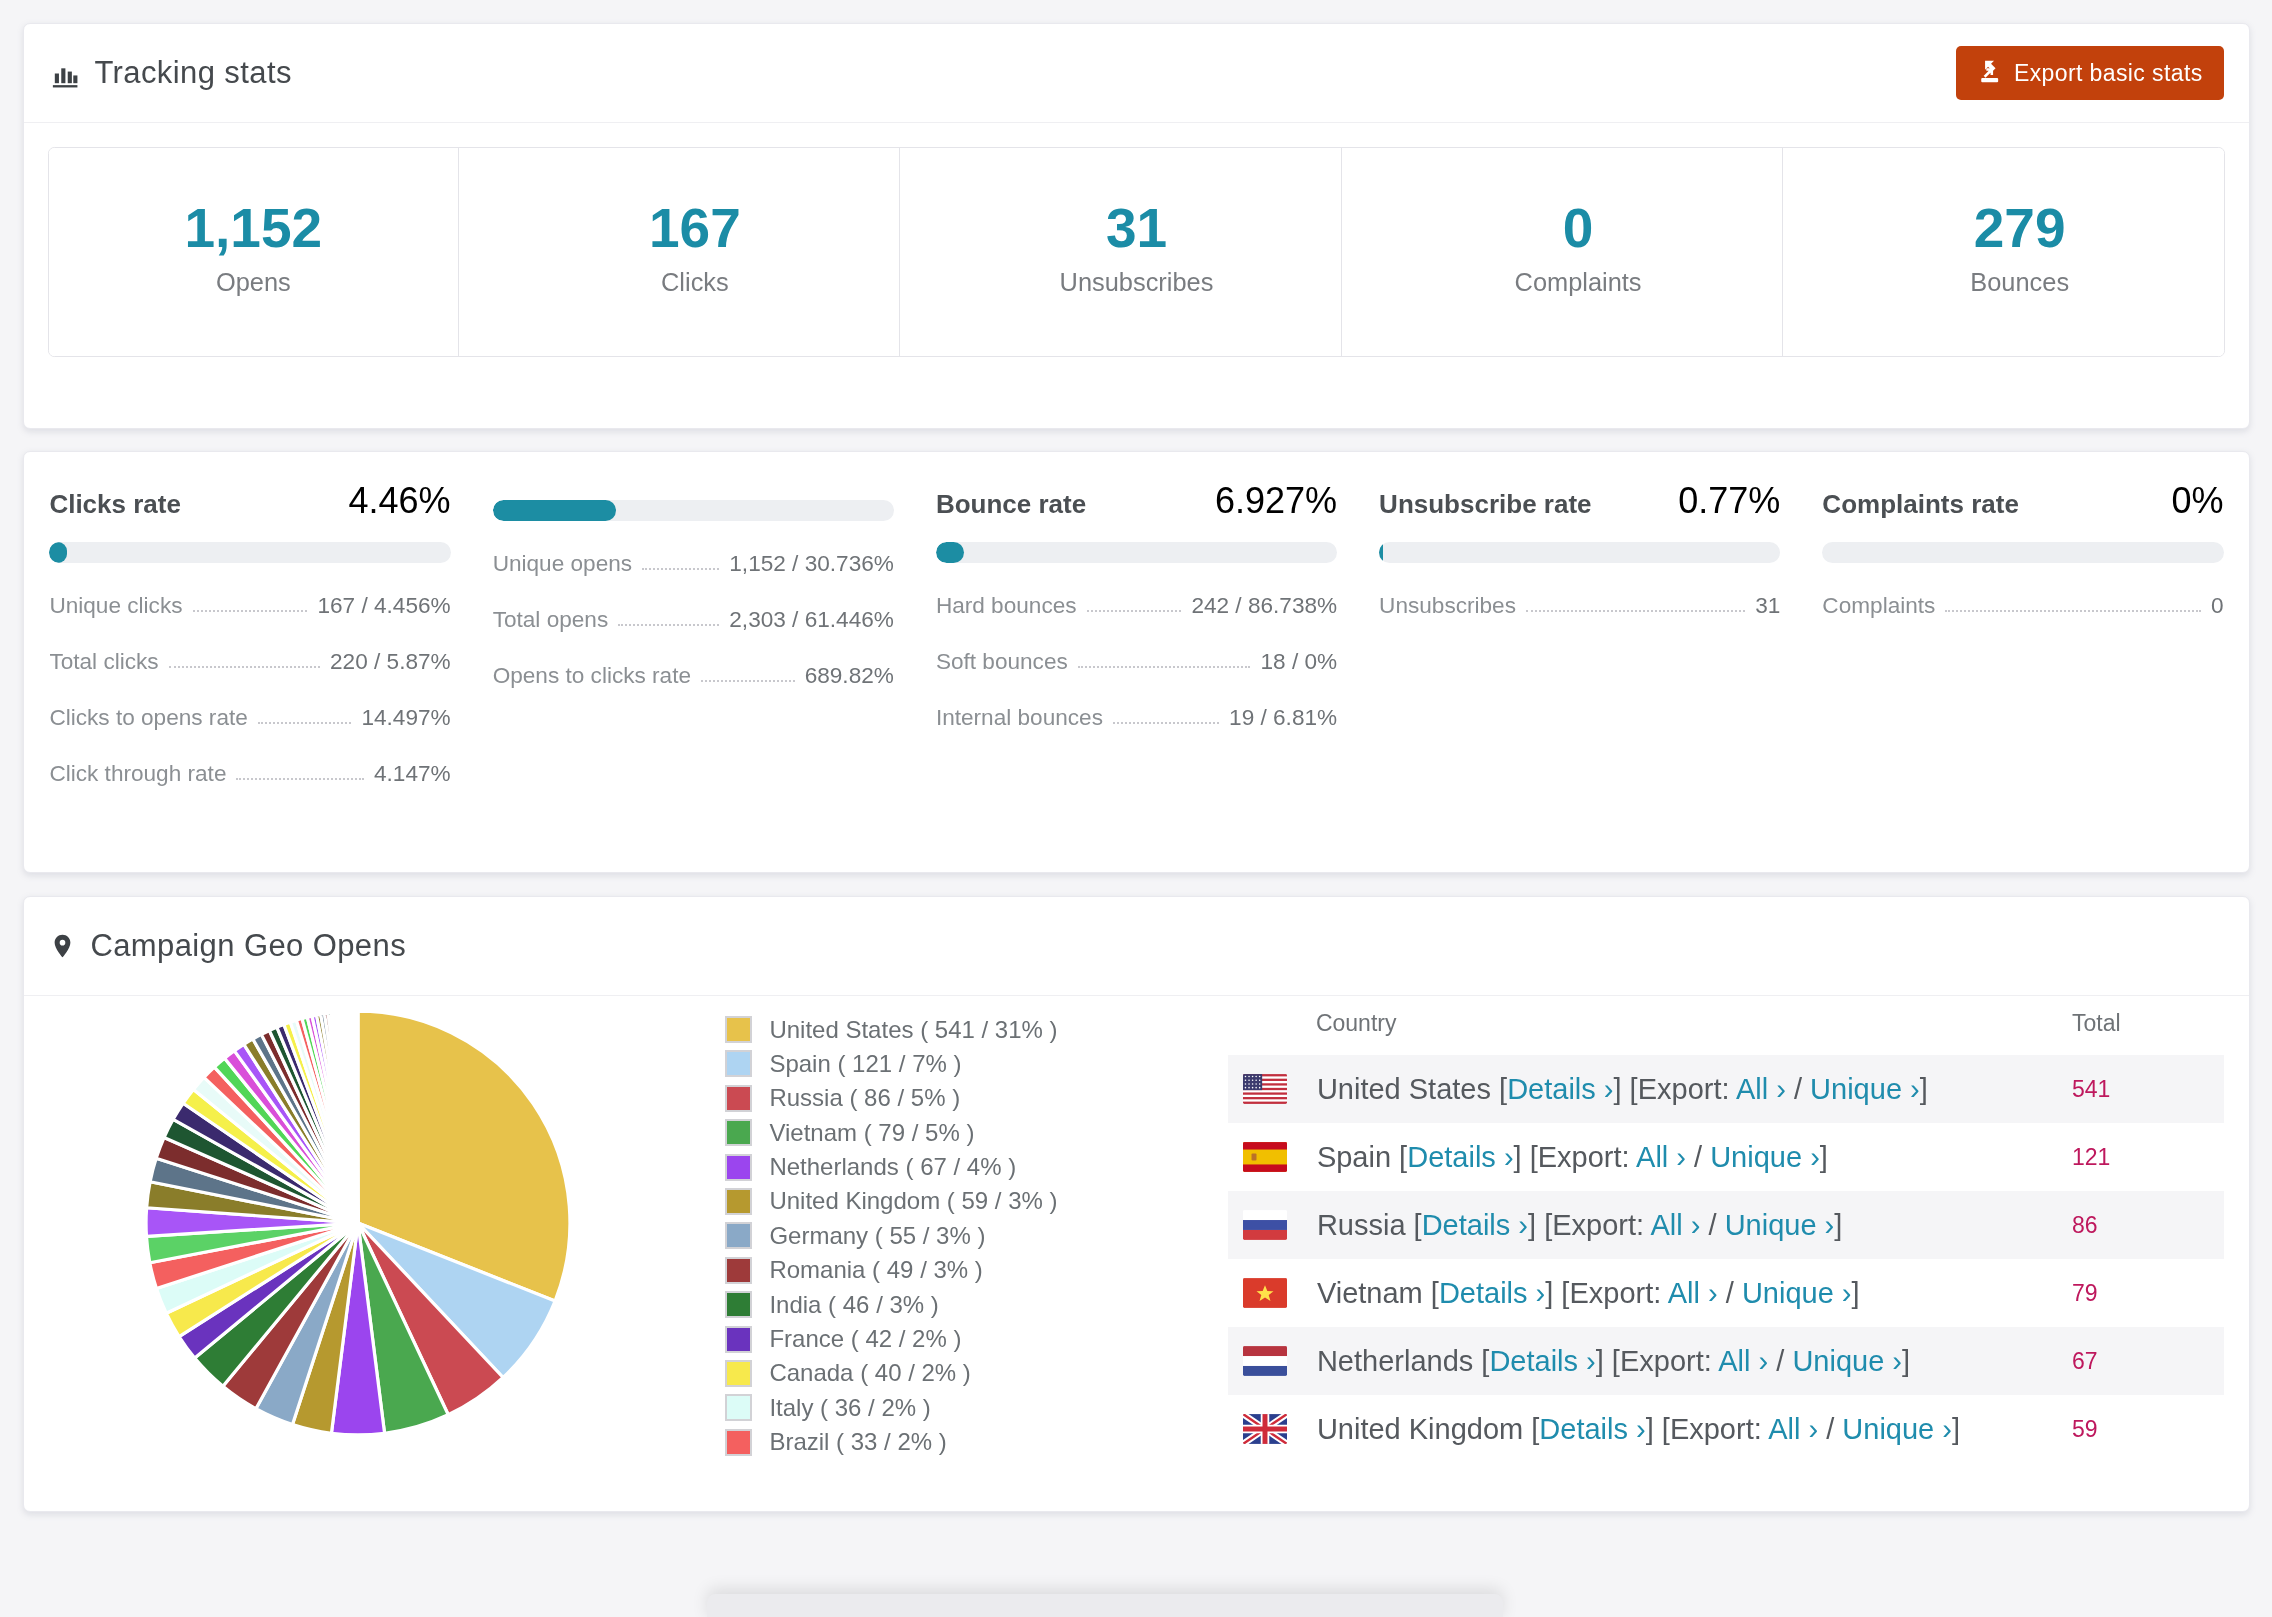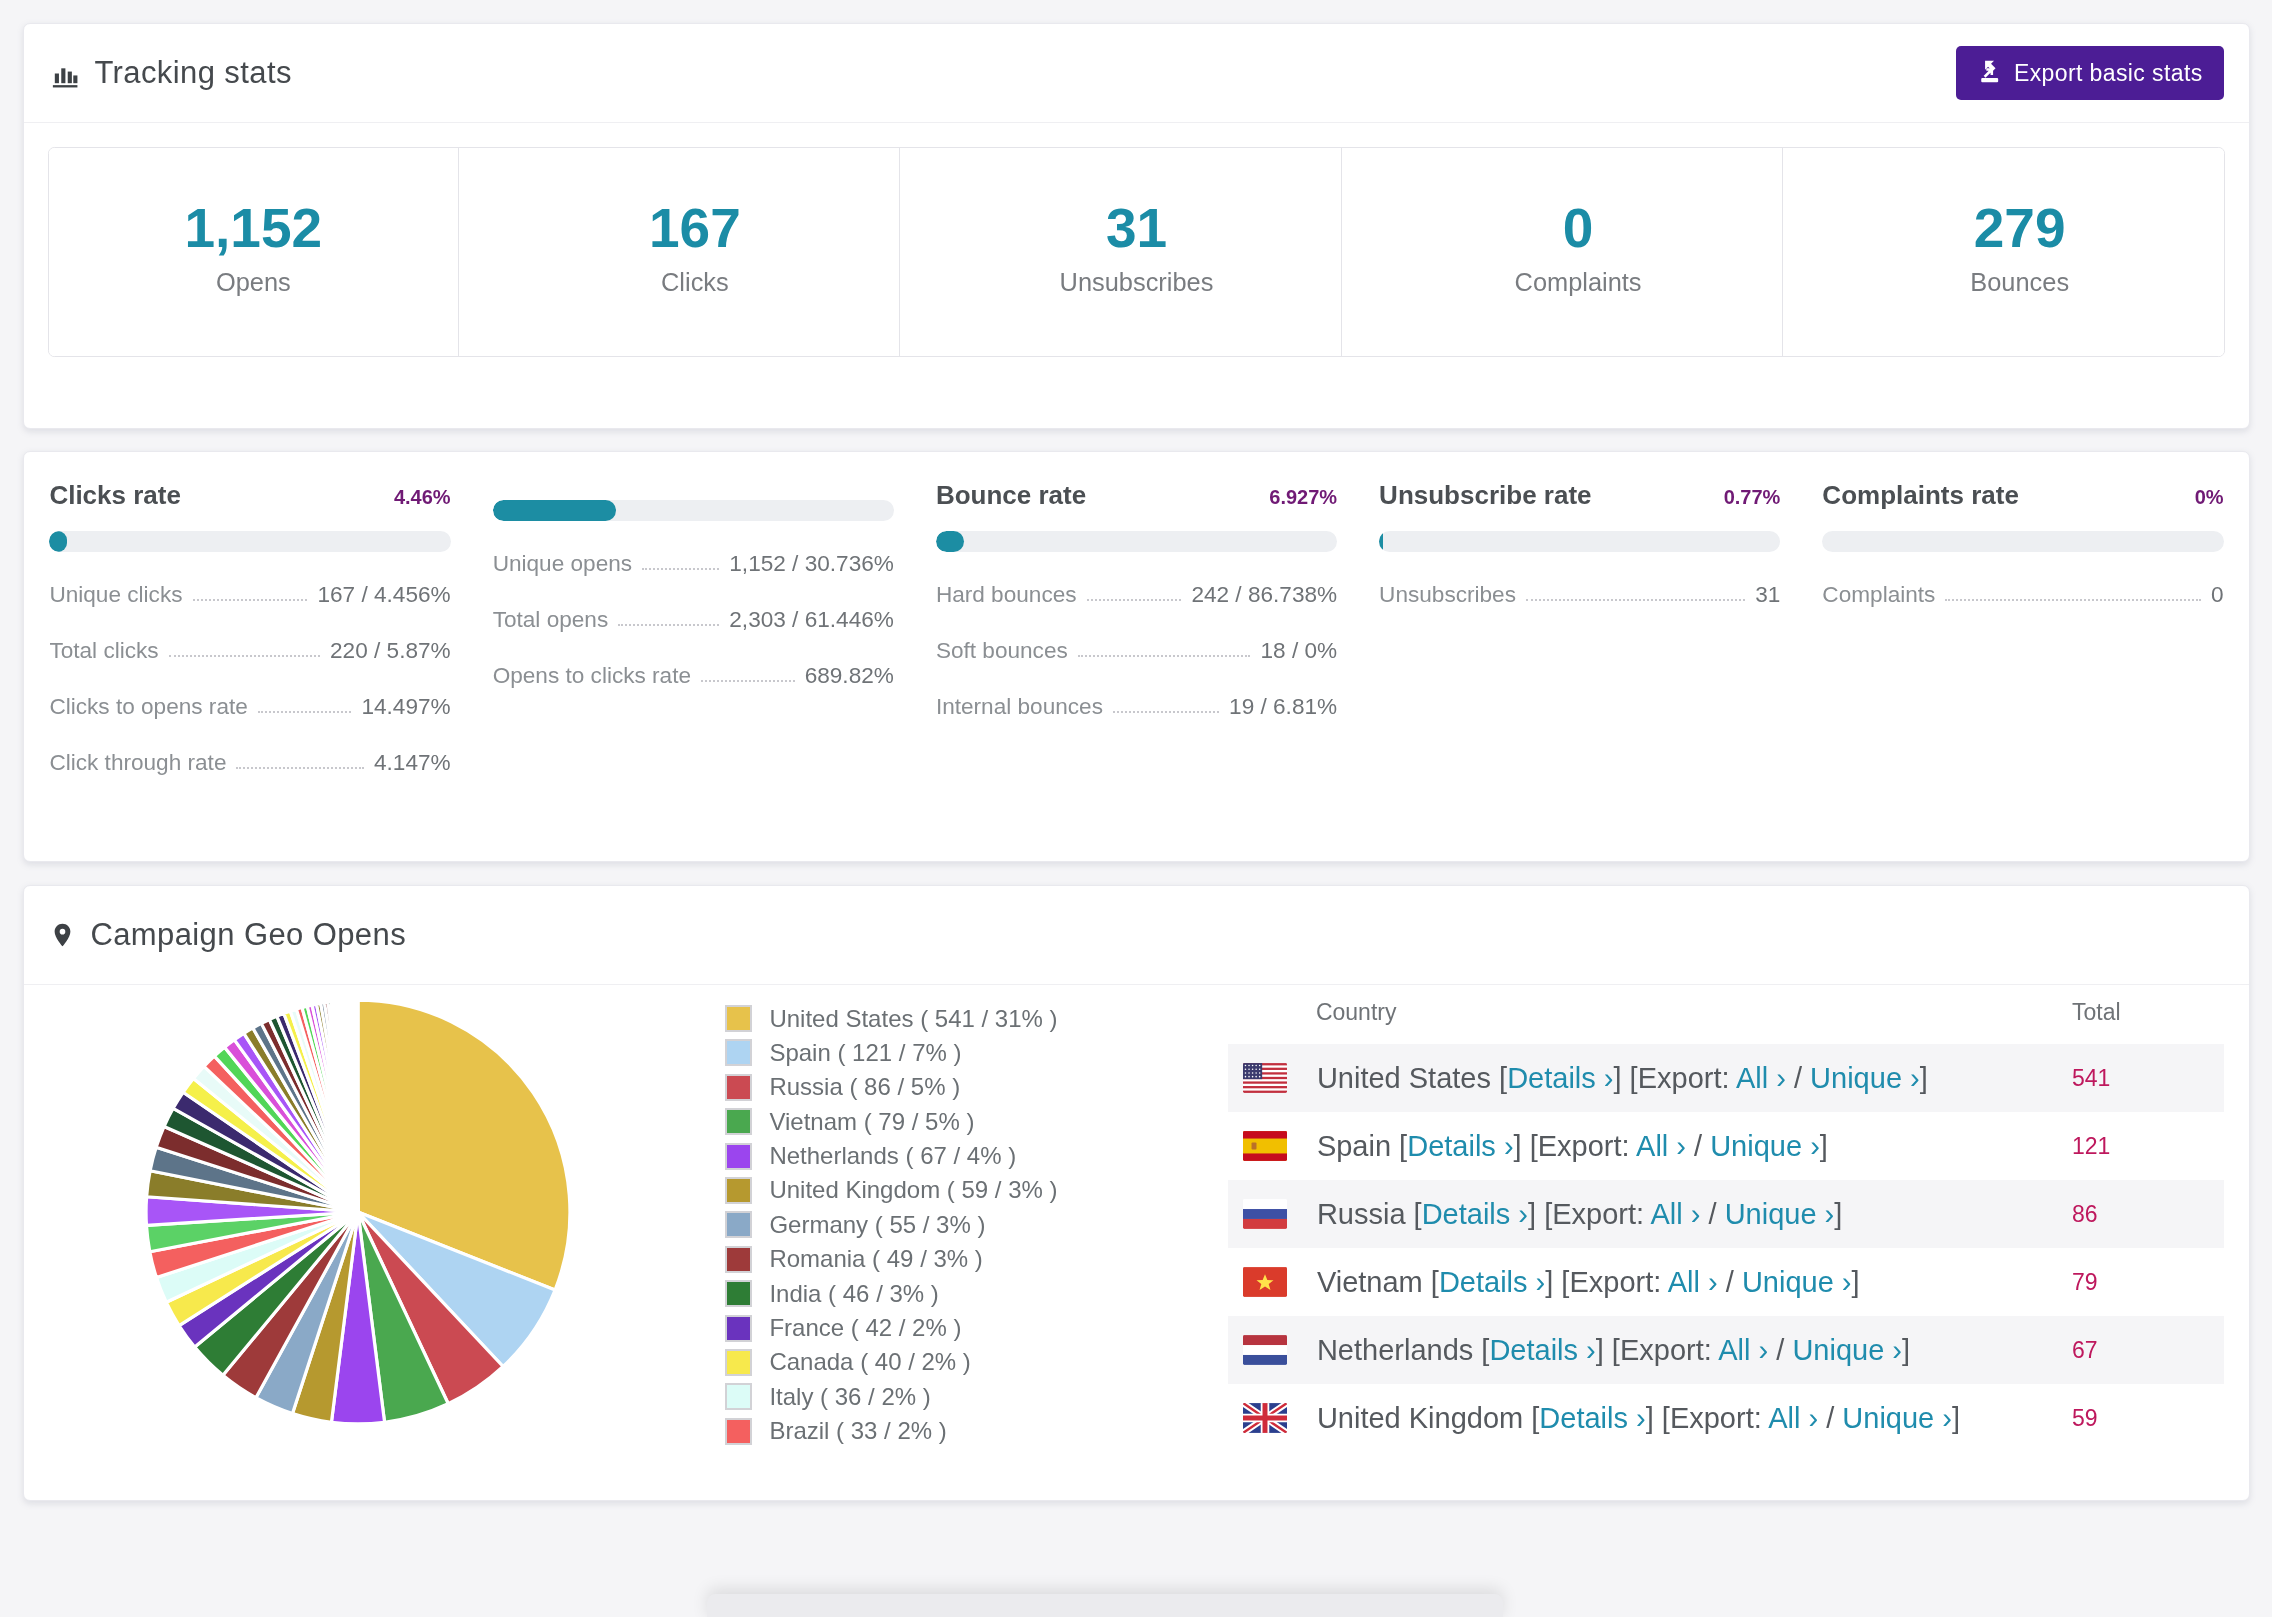--- a/index.html
+++ b/index.html
@@ -21,40 +21,40 @@
   }
   .card-title{
     display:flex;align-items:center;gap:14px;
     font-size:31px;color:#45494d;font-weight:500;letter-spacing:0.4px;
   }
   .card-title svg{display:block;}
   
   #card-tracking{margin-top:23px;}
   .btn-export{
     display:flex;align-items:center;gap:11.3px;border:none;cursor:pointer;
-    background:#4c1d95;color:#ffffff;font-size:23px;font-family:inherit;
+    background:#c2410c;color:#ffffff;font-size:23px;font-family:inherit;
     padding:13.4px 21px;border-radius:5px;font-weight:400;letter-spacing:0.4px;
   }
   .stats-box{
     display:flex;margin:24px 24px 71px 24px;
     border:0.7px solid #e4e4e9;border-radius:6.4px;overflow:hidden;gap:32px;
   }
   .stat-cell{
     flex:1;display:flex;flex-direction:column;align-items:center;justify-content:center;
     padding:52px 7px 59px 7px;border-right:0.7px solid #e4e4e9;background:#fff;
   }
   .stat-cell:last-child{border-right:none;}
   .stat-value{font-size:55px;font-weight:700;color:#1b8ca6;line-height:1.05;}
   .stat-label{font-size:25.4px;color:#797c80;margin-top:10px;}
   
   #card-rates{margin-top:22px;padding:28px 25.4px 85px 25.4px;}
   .rates-grid{display:grid;grid-template-columns:1fr 1fr 1fr 1fr 1fr;column-gap:42px;row-gap:61px;}
   .rate-head{display:flex;justify-content:space-between;align-items:baseline;}
   .rate-title{font-size:26px;font-weight:700;color:#4b4f53;}
-  .rate-value{font-size:20px;font-weight:700;color:#701a75;}
+  .rate-value{font-size:36px;font-weight:400;color:#000000;}
   .rate-bar{margin-top:20px;height:21px;border-radius:10.6px;background:#edeff2;overflow:hidden;position:relative;}
   .rate-fill{position:absolute;left:0;top:0;bottom:0;background:#1c8da3;border-radius:10.6px;}
   .rate-rows{margin-top:11.3px;}
   .rate-row{display:flex;align-items:flex-end;margin-top:30px;font-size:22.6px;}
   .rate-row .lbl{color:#8b8f93;white-space:nowrap;}
   .rate-row .leader{flex:1;border-bottom:2.1px dotted #c8c8cd;margin:0 10px 6.4px 10px;min-width:28px;}
   .rate-row .val{color:#6f7377;white-space:nowrap;}
   
   #card-geo{margin-top:23px;height:614px;overflow:hidden;}
   .geo-content{display:flex;align-items:flex-start;padding:1.4px 0 0 25.4px;}

